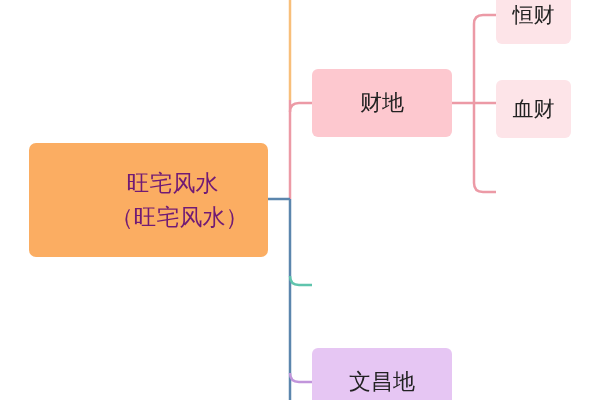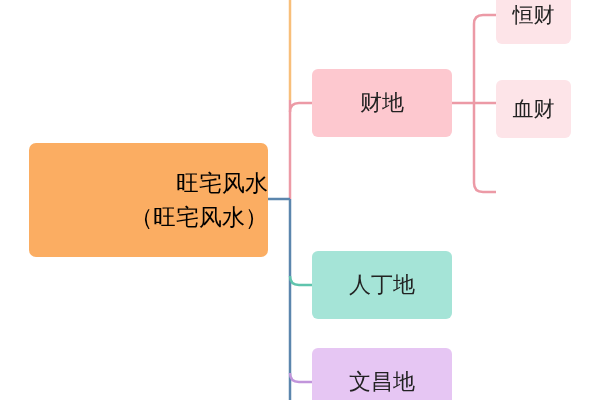--- a/index.html
+++ b/index.html
@@ -1,20 +1,20 @@
 <!DOCTYPE html>
 <html><head>
   <meta charset="utf-8">
   <style>
     html, body { margin:0; padding:0; }
     body { width:600px; height:400px; overflow:hidden; background:#ffffff; position:relative;
            font-family: "DejaVu Sans", sans-serif; }
     .canvas { position:absolute; left:0; top:0; width:600px; height:400px; }
     .node { position:absolute; box-sizing:border-box; border-radius:6px; display:flex; align-items:center; justify-content:center; color:#222; }
-    .root { left:29px; top:143px; width:239px; height:114px; background:#fbad62; border-radius:7px; color:#000000; font-size:23px; line-height:34px; flex-direction:column; align-items:flex-end; padding-left:48px; }
+    .root { left:29px; top:143px; width:239px; height:114px; background:#fbad62; border-radius:7px; color:#701a75; font-size:23px; line-height:34px; flex-direction:column; align-items:center; padding-left:48px; }
     .root .l2 { padding-left:14px; }
     .l1 { left:312px; width:140px; height:68px; font-size:22px; }
     .l2n { left:496px; width:75px; height:58px; background:#fde4e8; font-size:21px; }
     svg { position:absolute; left:0; top:0; }
   </style>
 </head>
 <body>
 
 <div class="canvas">
   <svg width="600" height="400">
@@ -36,23 +36,20 @@
   </svg>
 
   <div class="node root">
     <span>旺宅风水</span>
     <span class="l2">（旺宅风水）</span>
   </div>
 
   <div class="node l1" style="top:69px;background:#fdc8cf;">
     <span>财地</span>
   </div>
-  <div class="node l1" style="top:251px;background:#a5e4d7;">
-    <span>人丁地</span>
-  </div>
   <div class="node l1" style="top:348px;background:#e6c6f3;">
     <span>文昌地</span>
   </div>
 
   <div class="node l2n" style="top:-14px;">
     <span>恒财</span>
   </div>
   <div class="node l2n" style="top:74px;margin-top:6px;">
     <span>血财</span>
   </div>

